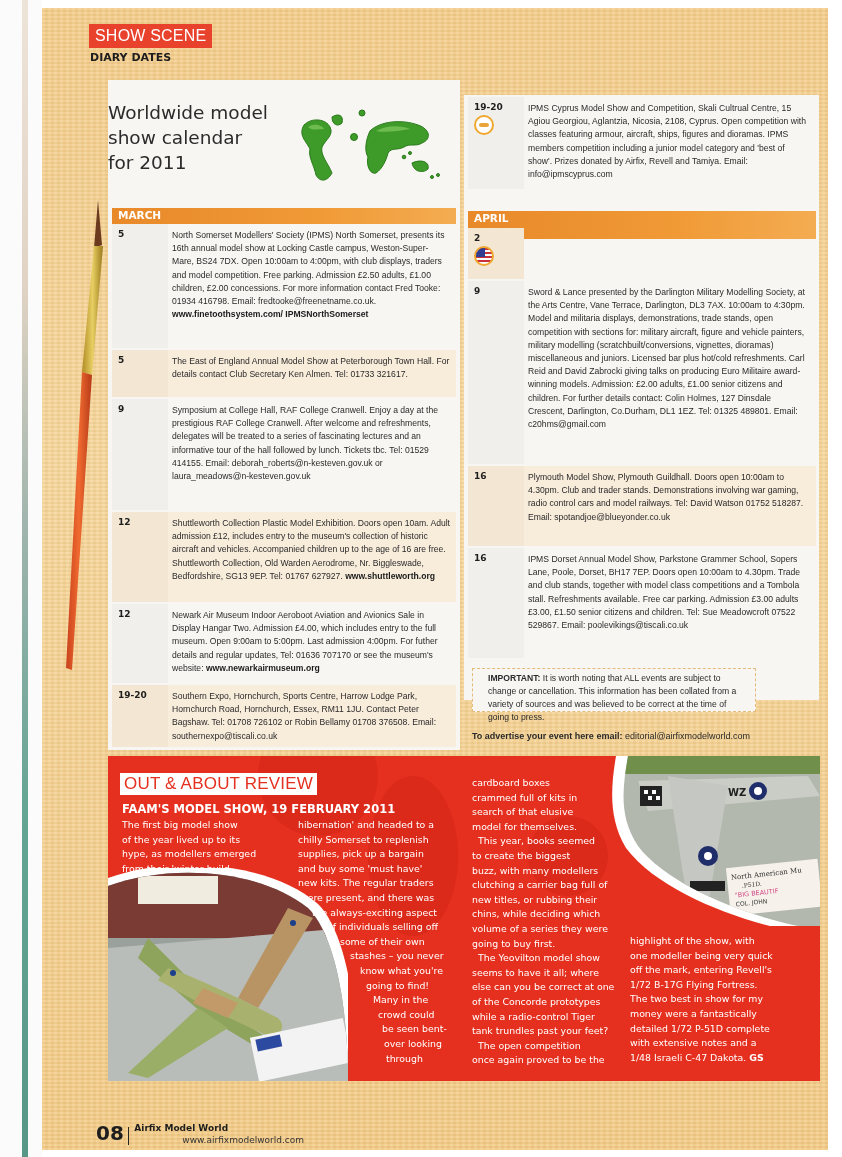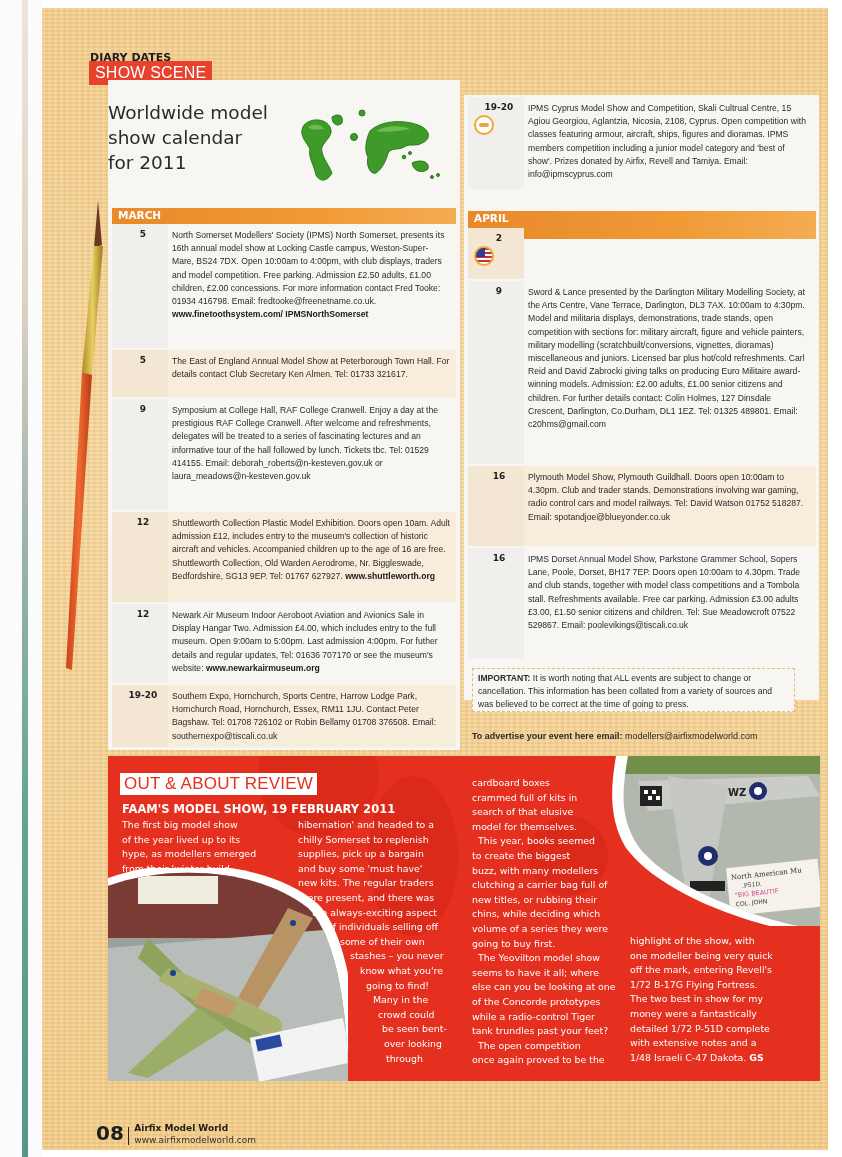--- a/index.html
+++ b/index.html
@@ -12,58 +12,58 @@
     background: linear-gradient(180deg, #eaded0 0%, #d9c9b5 25%, #8aa39a 45%, #3f8f7a 70%, #2f7e6a 100%); opacity: .8; }
 
   
   .page { position: absolute; left: 42px; top: 8px; width: 786px; height: 1142px;
     background:
       repeating-linear-gradient(0deg, rgba(255,255,255,0.10) 0 2px, rgba(0,0,0,0.025) 2px 4px),
       repeating-linear-gradient(90deg, rgba(255,255,255,0.06) 0 3px, rgba(160,100,30,0.05) 3px 6px),
       linear-gradient(180deg, #f4cd8a 0%, #f6d69a 40%, #f3cb86 100%); }
 
   .section-badge { position: absolute; left: 89px; top: 24px; background: #e8412c; color: #fff;
-    font-family: "Liberation Sans", sans-serif; font-size: 16px; padding: 3px 6px; letter-spacing: .2px; margin-top: 37px; }
+    font-family: "Liberation Sans", sans-serif; font-size: 16px; padding: 3px 6px; letter-spacing: .2px; }
   .section-sub { position: absolute; left: 90px; top: 51px; font-family: "DejaVu Sans", sans-serif;
     font-weight: bold; font-size: 11px; color: #1d1d1d; }
 
   
   .brush { position: absolute; left: 46px; top: 200px; width: 60px; height: 480px; }
 
   
   .panel-left { position: absolute; left: 108px; top: 80px; width: 352px; height: 670px; background: #f7f6f3; }
   .panel-right { position: absolute; left: 464px; top: 95px; width: 355px; height: 605px; background: #f7f6f3; }
 
   .calendar-title { position: absolute; left: 108px; top: 100px; width: 200px;
     font-family: "DejaVu Sans", sans-serif; font-size: 18.5px; line-height: 25px; color: #2b2b2b; font-weight: normal; }
   .world-map { position: absolute; left: 292px; top: 103px; width: 150px; height: 85px; }
 
   .month-bar { position: absolute; height: 28px; color: #fff; font-weight: bold; font-size: 10.5px;
     padding-left: 6px; line-height: 15px;
     background: linear-gradient(90deg, #e8892a 0%, #f09a36 60%, #f4ac52 100%); }
 
   .event { position: absolute; display: flex; }
-  .event .date { width: 56px; flex: none; padding: 5px 0 0 6px; font-weight: bold; font-size: 9px; color: #1e1e1e; text-align: center; }
+  .event .date { width: 56px; flex: none; padding: 5px 0 0 6px; font-weight: bold; font-size: 9px; color: #1e1e1e; }
   .event .body { flex: 1; padding: 5px 6px 4px 4px; font-family: "Liberation Sans", sans-serif;
     font-size: 8.6px; line-height: 13.2px; color: #2a2a2a; }
   .event .body b { font-weight: bold; color: #1a1a1a; }
   .event.tint .date { background: #f3e6d3; }
   .event.tint .body { background: #f8ecdb; }
   .event.plain .date { background: #f1efeb; }
   .event.plain .body { background: #f7f6f3; }
 
   .flag { display: block; width: 20px; height: 20px; border-radius: 50%; margin-top: 3px; }
   .flag-cy { border: 2px solid #f0a830; background: #fff; position: relative; }
   .flag-cy::after { content: ""; position: absolute; left: 3px; top: 6px; width: 10px; height: 4px; background: #e9a43a; border-radius: 2px; }
   .flag-us { border: 2px solid #f0a830; overflow: hidden; position: relative;
     background: repeating-linear-gradient(180deg, #c8323a 0 2px, #ffffff 2px 4px); }
   .flag-us::before { content: ""; position: absolute; left: 0; top: 0; width: 9px; height: 9px; background: #2f3c8f; }
 
-  .important { position: absolute; left: 472px; top: 668px; width: 323px; height: 44px;
-    border: 1px dashed #e3bb7a; background: #f7f6f3; padding: 3px 5px;
+  .important { position: absolute; left: 472px; top: 668px; width: 284px; height: 44px;
+    border: 1px dashed #e3bb7a; background: #f7f6f3; padding: 3px 15px;
     font-family: "Liberation Sans", sans-serif; font-size: 8.6px; line-height: 13px; color: #2a2a2a; }
   .important b { font-weight: bold; }
   .advertise { position: absolute; left: 472px; top: 731px; font-family: "Liberation Sans", sans-serif; font-size: 9px; color: #2a2a2a; }
   .advertise b { font-weight: bold; }
 
   
   .review { position: absolute; left: 108px; top: 756px; width: 712px; height: 325px; background: #e5301f; overflow: hidden; }
   .review-bg-shape { position: absolute; border-radius: 50%; background: rgba(190,20,10,0.25); }
   .review-badge { position: absolute; left: 12px; top: 17px; background: #ffffff; color: #e5301f;
     font-family: "Liberation Sans", sans-serif; font-size: 17px; padding: 1px 4px; letter-spacing: .2px; }
@@ -73,21 +73,21 @@
   .indent { text-indent: 6px; }
 
   .photo-left { position: absolute; left: 0; top: 112px; width: 240px; height: 213px; }
   .photo-right { position: absolute; left: 500px; top: 0; width: 212px; height: 170px; }
 
   .folio { position: absolute; left: 96px; top: 1121px; display: flex; align-items: flex-end; }
   .folio-num { font-weight: bold; font-size: 20px; color: #1d1d1d; font-family: "DejaVu Sans", sans-serif; margin-right: 4px; }
   .folio-sep { width: 1.5px; height: 18px; background: #222; margin-right: 5px; }
   .folio-text { line-height: 10px; }
   .folio-mag { font-weight: bold; font-size: 9px; color: #1d1d1d; }
-  .folio-url { font-size: 9px; color: #333; }
+  .folio-url { font-size: 9px; color: #333; margin-left: 48px; }
 </style>
 </head>
 <body>
 
 <div class="gutter">
   <div class="gutter-strip"></div>
 </div>
 
 <div class="page"></div>
 
@@ -202,21 +202,21 @@
 <div class="event plain" style="left:468px; top:548px; width:348px; height:110px;">
   <div class="date">16</div>
   <div class="body">IPMS Dorset Annual Model Show, Parkstone Grammer School, Sopers Lane, Poole, Dorset, BH17 7EP. Doors open 10:00am to 4.30pm. Trade and club stands, together with model class competitions and a Tombola stall. Refreshments available. Free car parking. Admission £3.00 adults £3.00, £1.50 senior citizens and children. Tel: Sue Meadowcroft 07522 529867. Email: poolevikings@tiscali.co.uk</div>
 </div>
 
 <div class="important">
   <b>IMPORTANT:</b><span> It is worth noting that ALL events are subject to change or cancellation. This information has been collated from a variety of sources and was believed to be correct at the time of going to press.</span>
 </div>
 
 <div class="advertise">
-  <b>To advertise your event here email:</b><span> modellers@airfixmodelworld.com</span>
+  <b>To advertise your event here email:</b><span> editorial@airfixmodelworld.com</span>
 </div>
 
 <div class="review">
   <div class="review-bg-shape" style="left:150px; top:-40px; width:120px; height:120px;"></div>
   <div class="review-bg-shape" style="left:260px; top:20px; width:90px; height:160px;"></div>
   <div class="review-bg-shape" style="left:420px; top:60px; width:80px; height:80px;"></div>
 
   <svg class="photo-left" viewBox="0 0 240 213">
     <defs>
       <clipPath id="lc">
@@ -310,21 +310,21 @@
     <p class="indent">This year, books seemed</p>
     <p>to create the biggest</p>
     <p>buzz, with many modellers</p>
     <p>clutching a carrier bag full of</p>
     <p>new titles, or rubbing their</p>
     <p>chins, while deciding which</p>
     <p>volume of a series they were</p>
     <p>going to buy first.</p>
     <p class="indent">The Yeovilton model show</p>
     <p>seems to have it all; where</p>
-    <p>else can you be looking at one</p>
+    <p>else can you be correct at one</p>
     <p>of the Concorde prototypes</p>
     <p>while a radio-control Tiger</p>
     <p>tank trundles past your feet?</p>
     <p class="indent">The open competition</p>
     <p>once again proved to be the</p>
   </div>
 
   <div class="rcol" style="left:522px; top:178px; width:166px;">
     <p>highlight of the show, with</p>
     <p>one modeller being very quick</p>

